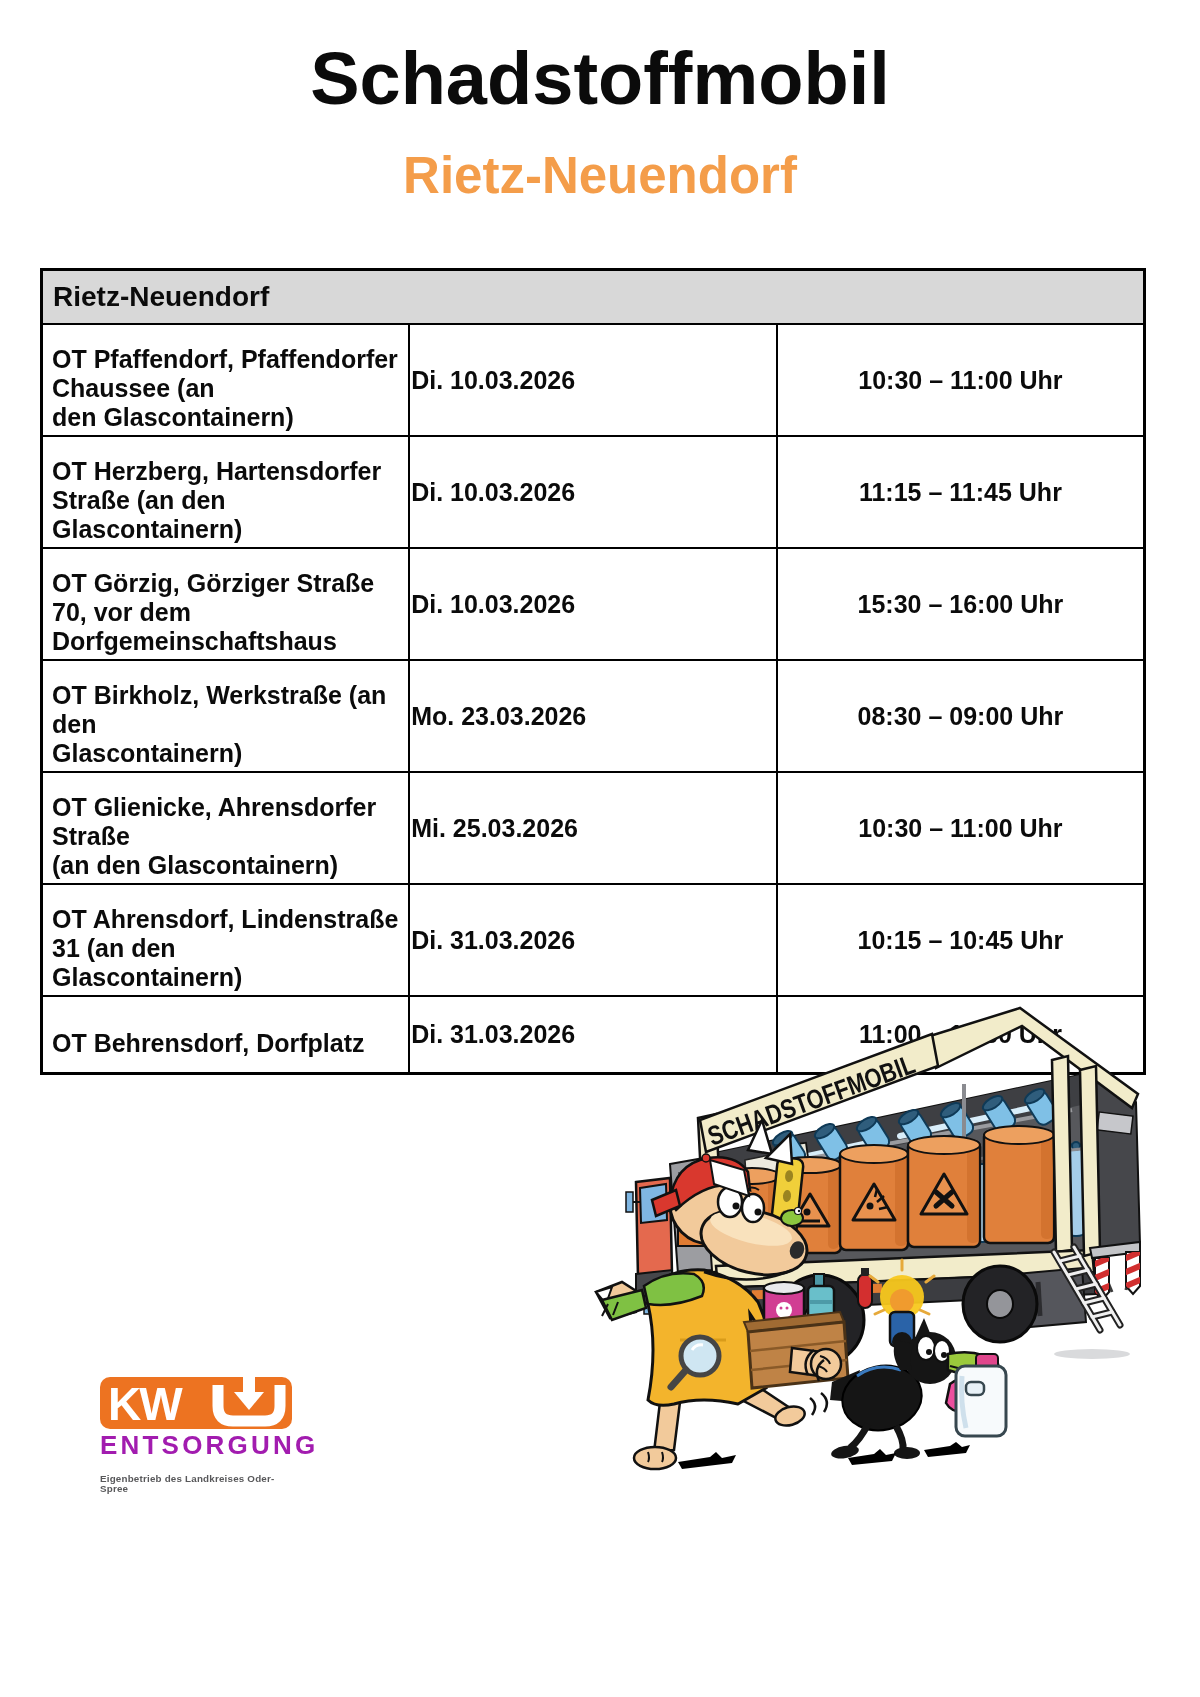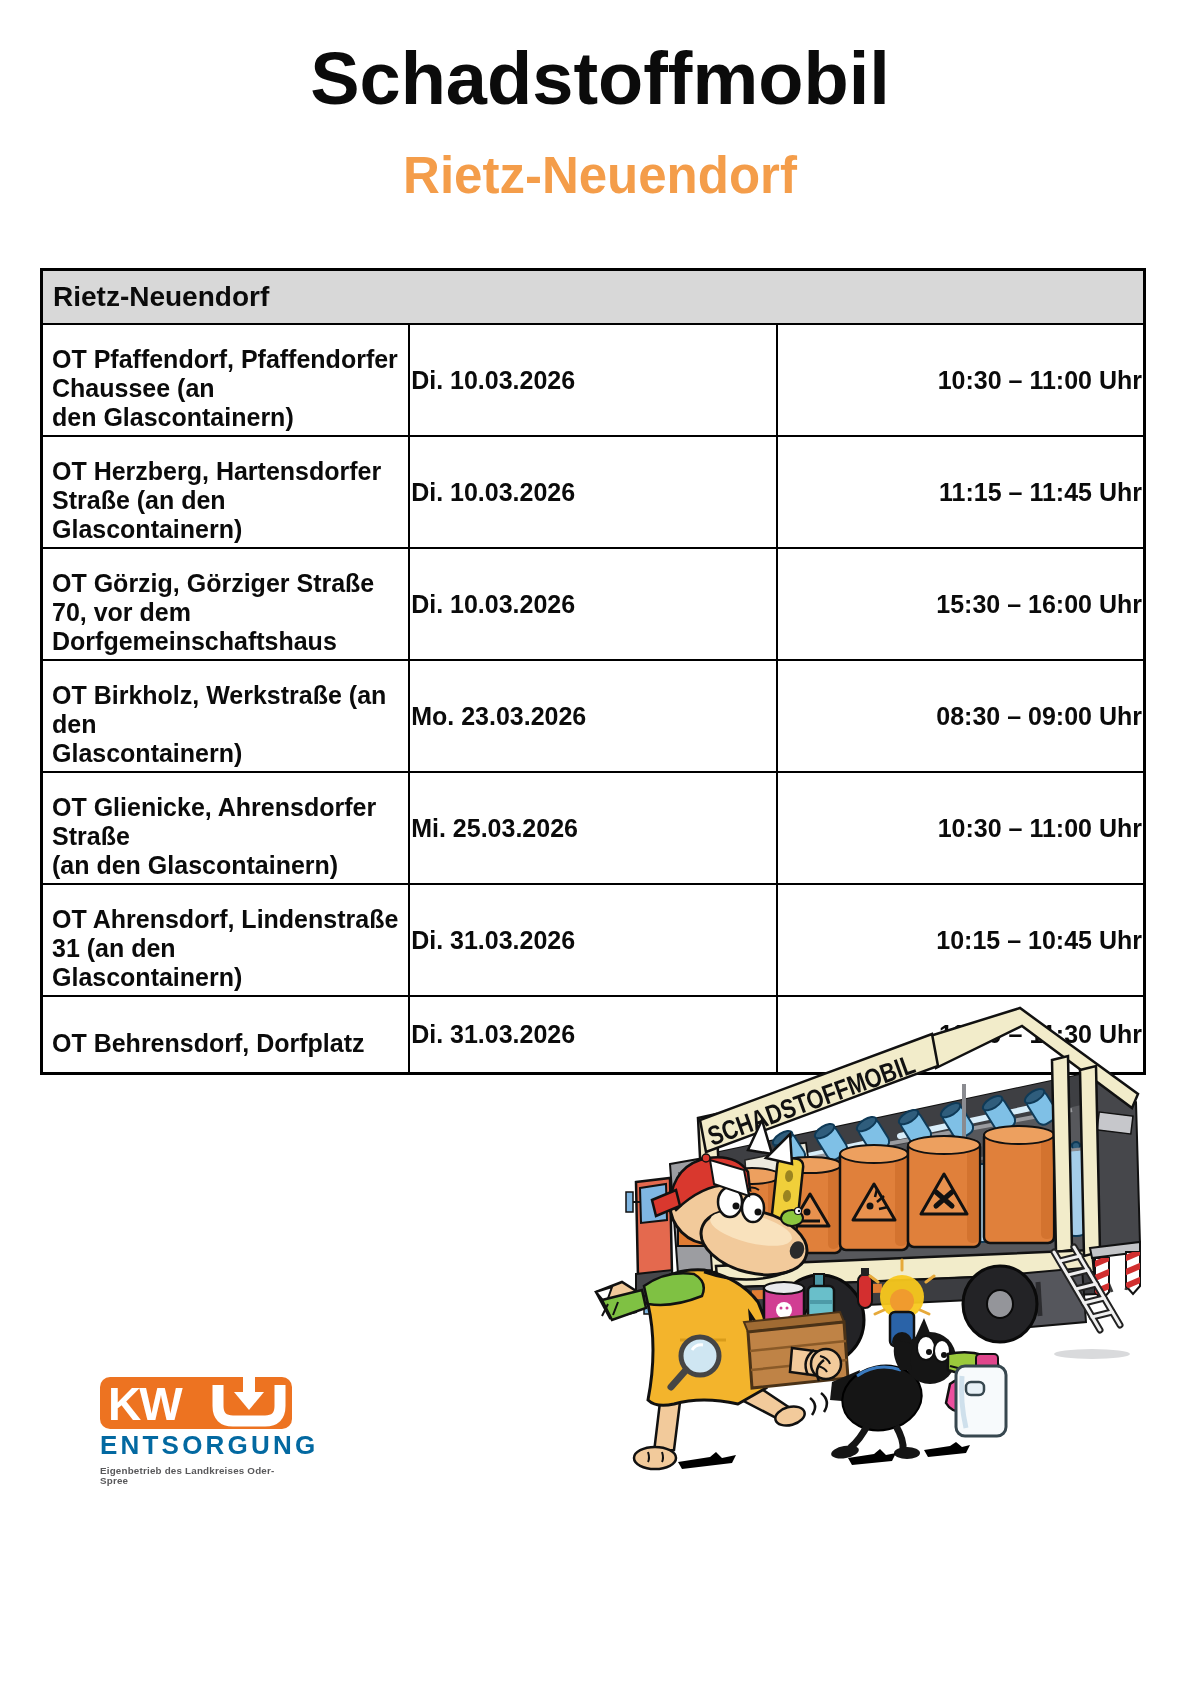--- a/index.html
+++ b/index.html
@@ -24,30 +24,30 @@
   }
   table.schedule th{
     height:48px;background:#d8d8d8;font-size:28px;text-align:left;
     padding:2px 8px 2px 10px;
   }
   td.loc{
     font-size:25px;line-height:1.16;padding:20px 4px 3px 9px;
     white-space:pre-line;vertical-align:middle;height:57px;
   }
   td.date{width:232px;text-align:left;vertical-align:middle;font-size:25px;}
-  td.time{width:286px;text-align:right;vertical-align:middle;font-size:25px;}
+  td.time{width:286px;text-align:center;vertical-align:middle;font-size:25px;}
   tr.last td.loc{height:52px;}
   .illustration{position:absolute;left:552px;top:952px;width:590px;height:580px;}
   .logo{position:absolute;left:100px;top:1377px;width:200px;}
   .logo-mark{display:block;width:192px;height:54px;}
   .logo-line{
-    margin-top:1px;font-size:26px;font-weight:bold;color:#0369a1;letter-spacing:3.2px;line-height:1;
+    margin-top:1px;font-size:26px;font-weight:bold;color:#a21caf;letter-spacing:3.2px;line-height:1;
   }
   .logo-tagline{
-    margin-top:8px;font-size:9.8px;font-weight:bold;color:#58585a;line-height:1;letter-spacing:0.2px;
+    margin-top:16px;font-size:9.8px;font-weight:bold;color:#58585a;line-height:1;letter-spacing:0.2px;
   }
 </style>
 </head>
 <body>
 
 <div class="page">
 
   <h1 class="title">Schadstoffmobil</h1>
   <h2 class="subtitle" style="color: rgb(244, 157, 74);">Rietz-Neuendorf</h2>
 

